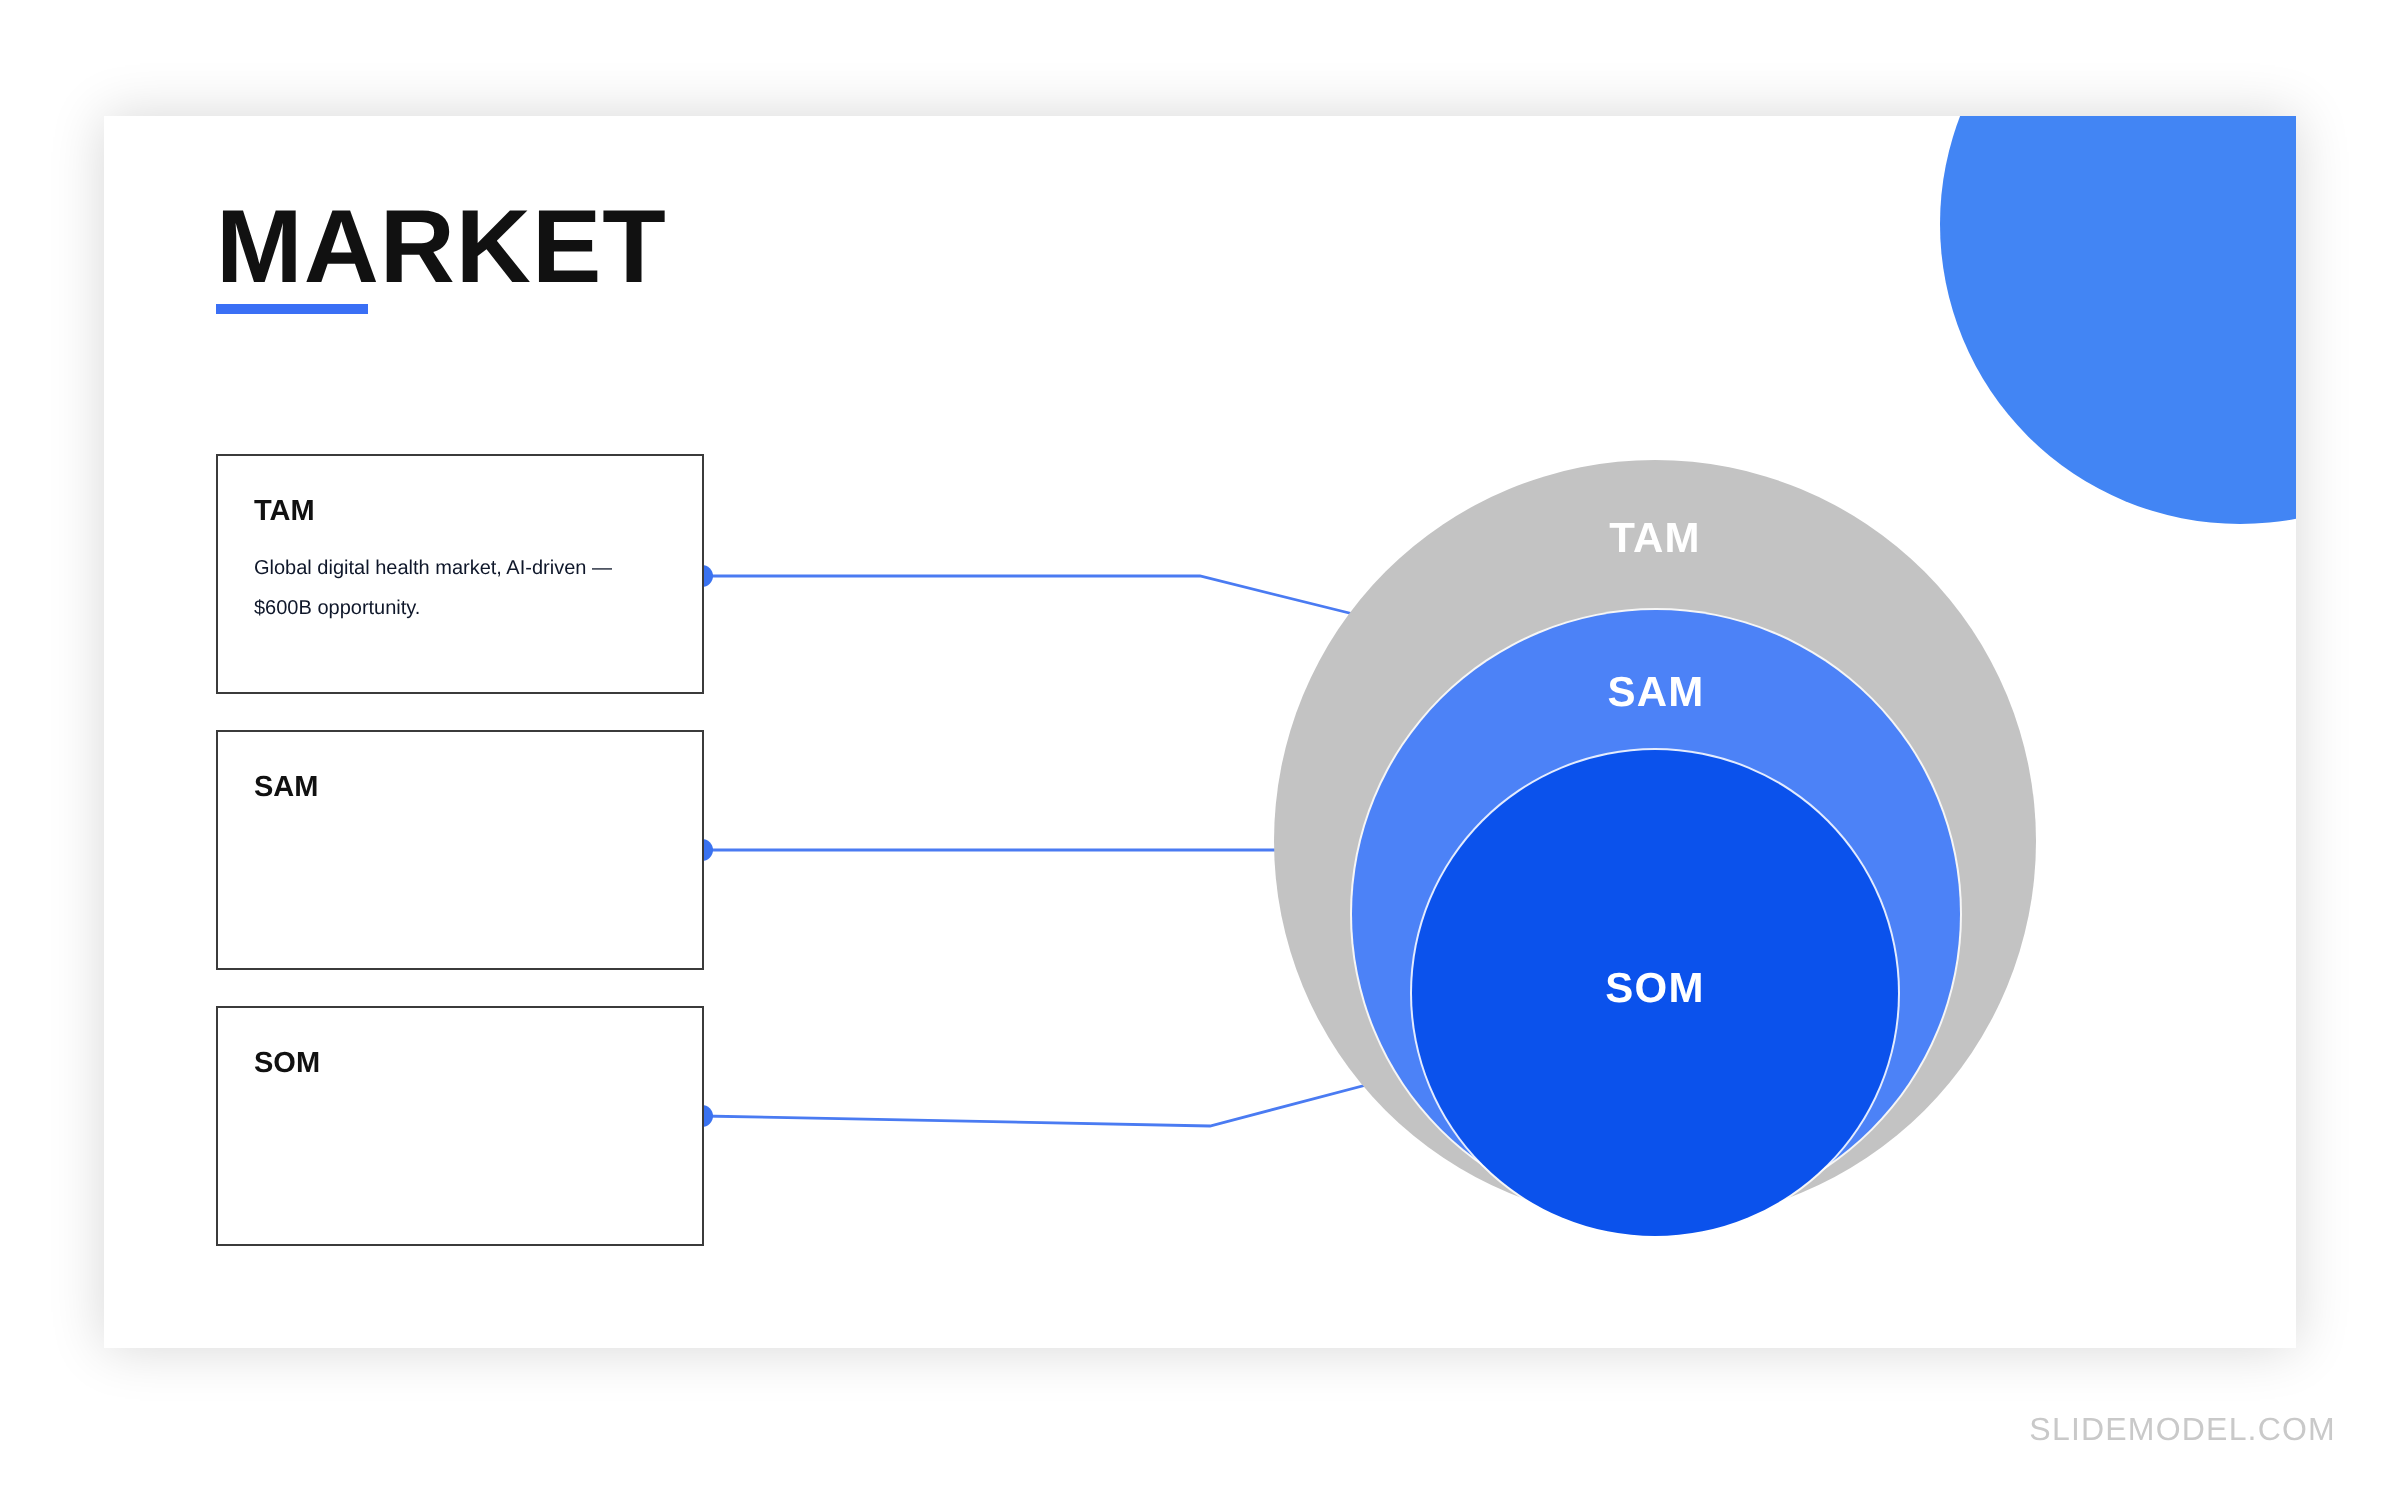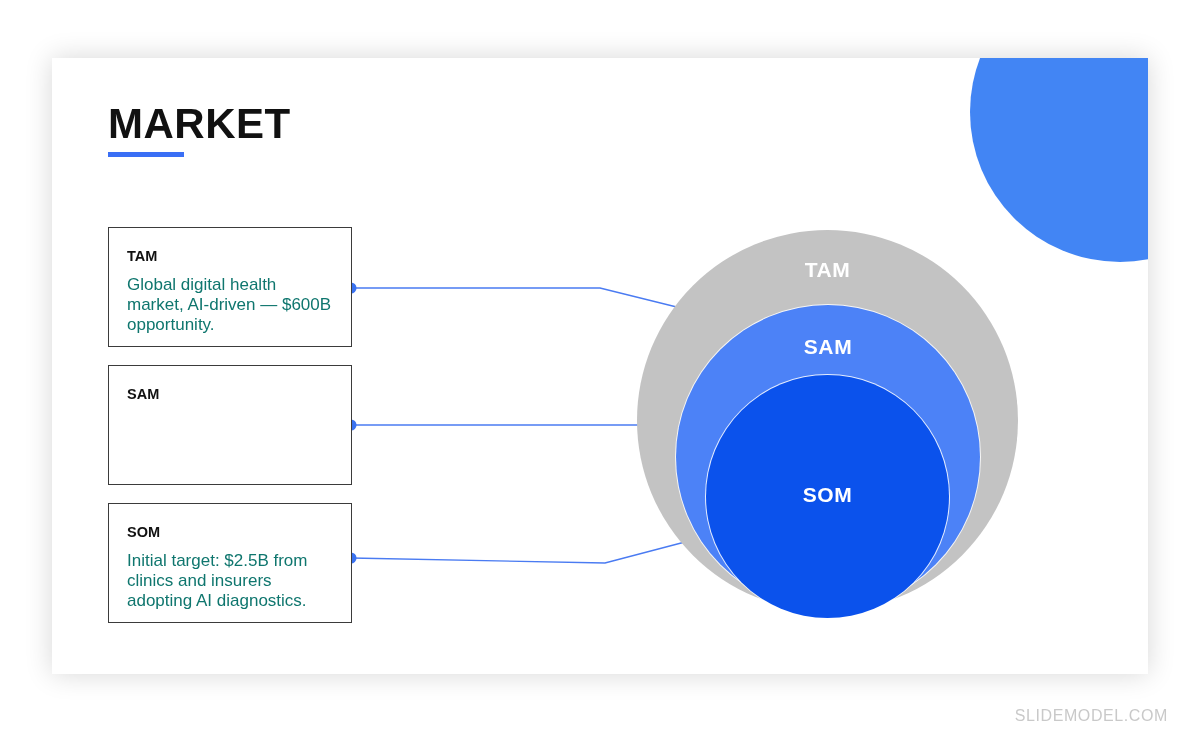--- a/index.html
+++ b/index.html
@@ -45,21 +45,21 @@
     background: #4285F4;
   }
 
   
   .title-block {
     position: absolute;
     left: 56px;
     top: 44px;
   }
   .title-line {
-    font-size: 42px;
+    font-size: 52px;
     font-weight: bold;
     color: #111111;
     letter-spacing: 0.5px;
     line-height: 44px;
   }
   .title-rule {
     margin-top: 6px;
     width: 76px;
     height: 5px;
     background: #3A6FF5;
@@ -79,22 +79,22 @@
   .card-sam { top: 307px; height: 120px; }
   .card-som { top: 445px; height: 120px; }
 
   .card-title {
     font-size: 14.5px;
     font-weight: bold;
     color: #111111;
     margin-bottom: 11px;
   }
   .card-body {
-    font-size: 17px;
-    color: #0f766e;
+    font-size: 10px;
+    color: #0f172a;
     line-height: 20px;
   }
 
   
   .connectors {
     position: absolute;
     left: 0;
     top: 0;
     width: 1096px;
     height: 616px;
@@ -189,21 +189,20 @@
       <div class="card-title">TAM</div>
       <div class="card-body">Global digital health market, AI-driven — $600B opportunity.</div>
     </div>
 
     <div class="card card-sam">
       <div class="card-title">SAM</div>
     </div>
 
     <div class="card card-som">
       <div class="card-title">SOM</div>
-      <div class="card-body">Initial target: $2.5B from clinics and insurers adopting AI diagnostics.</div>
     </div>
 
     <div class="venn">
       <div class="circ circ-tam">
         <div class="circ-label label-tam">TAM</div>
       </div>
       <div class="circ circ-sam">
         <div class="circ-label label-sam">SAM</div>
       </div>
       <div class="circ circ-som">

